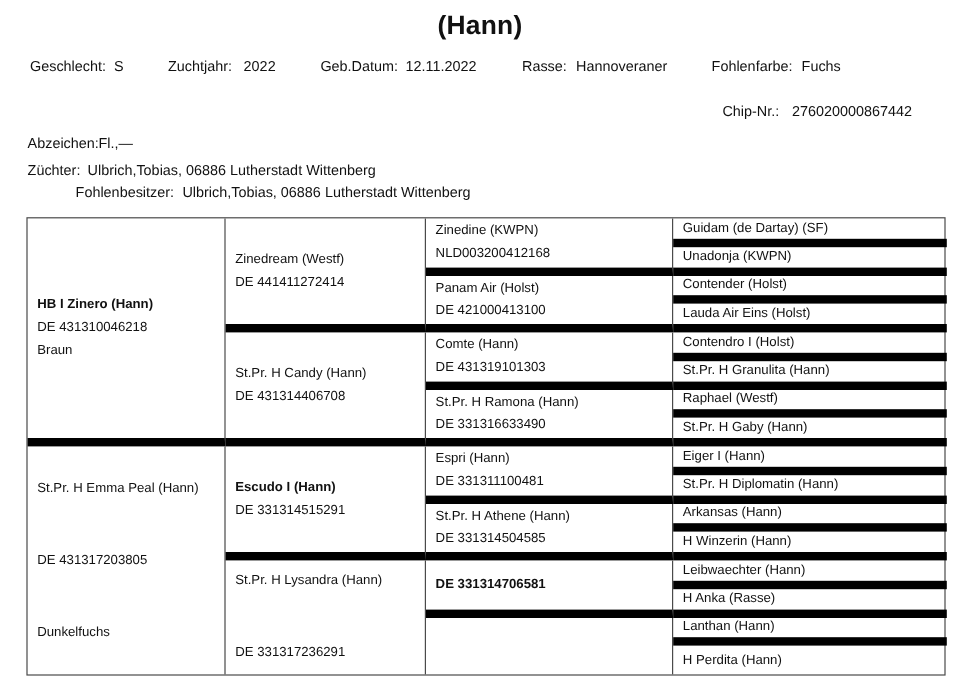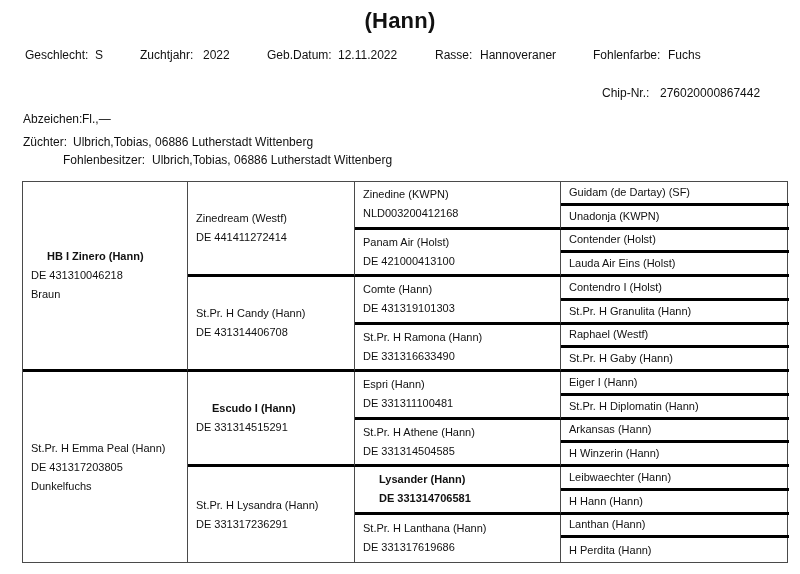--- a/index.html
+++ b/index.html
@@ -38,31 +38,31 @@
     left: 22px; top: 181px;
     width: 766px; height: 382px;
     display: grid;
     grid-template-columns: 165px 167px 206px 228px;
     grid-template-rows: repeat(16, 1fr);
     border: 1px solid #4a4a4a;
     font-size: 11px;
   }
   .cell {
     border-right: 1px solid #4a4a4a;
-    border-bottom: 3px solid #000000;
+    border-bottom: 7px solid #000000;
     padding: 2px 4px 2px 8px;
     display: flex;
     flex-direction: column;
     justify-content: center;
     overflow: hidden;
   }
   .cell.last-col { border-right: none; }
-  .cell.last-row { border-bottom: none; }
+  .cell.last-row { border-bottom: none; gap: 41px; }
   .cell .line { line-height: 19px; }
-  .bold { font-weight: bold; margin-left: 16px; }
+  .bold { font-weight: bold; }
   .wrap-narrow { max-width: 125px; white-space: normal; }
 </style>
 </head>
 <body>
 
 <div class="page">
 
   <div class="doc-title">(Hann)</div>
 
   <div class="hline row-fields">
@@ -146,21 +146,20 @@
     </div>
     <div class="cell" style="grid-column:3;grid-row:9/11">
       <div class="line">Espri (Hann)</div>
       <div class="line">DE 331311100481</div>
     </div>
     <div class="cell" style="grid-column:3;grid-row:11/13">
       <div class="line">St.Pr. H Athene (Hann)</div>
       <div class="line">DE 331314504585</div>
     </div>
     <div class="cell" style="grid-column:3;grid-row:13/15">
-      <div class="line bold">Lysander (Hann)</div>
       <div class="line bold">DE 331314706581</div>
     </div>
     <div class="cell last-row" style="grid-column:3;grid-row:15/17">
       <div class="line">St.Pr. H Lanthana (Hann)</div>
       <div class="line">DE 331317619686</div>
     </div>
 
     <div class="cell last-col" style="grid-column:4;grid-row:1">
       <div class="line">Guidam (de Dartay) (SF)</div>
     </div>
@@ -194,21 +193,21 @@
     <div class="cell last-col" style="grid-column:4;grid-row:11">
       <div class="line">Arkansas (Hann)</div>
     </div>
     <div class="cell last-col" style="grid-column:4;grid-row:12">
       <div class="line">H Winzerin (Hann)</div>
     </div>
     <div class="cell last-col" style="grid-column:4;grid-row:13">
       <div class="line">Leibwaechter (Hann)</div>
     </div>
     <div class="cell last-col" style="grid-column:4;grid-row:14">
-      <div class="line">H Hann (Hann)</div>
+      <div class="line">H Anka (Rasse)</div>
     </div>
     <div class="cell last-col" style="grid-column:4;grid-row:15">
       <div class="line">Lanthan (Hann)</div>
     </div>
     <div class="cell last-col last-row" style="grid-column:4;grid-row:16">
       <div class="line">H Perdita (Hann)</div>
     </div>
 
   </div>
 </div>

